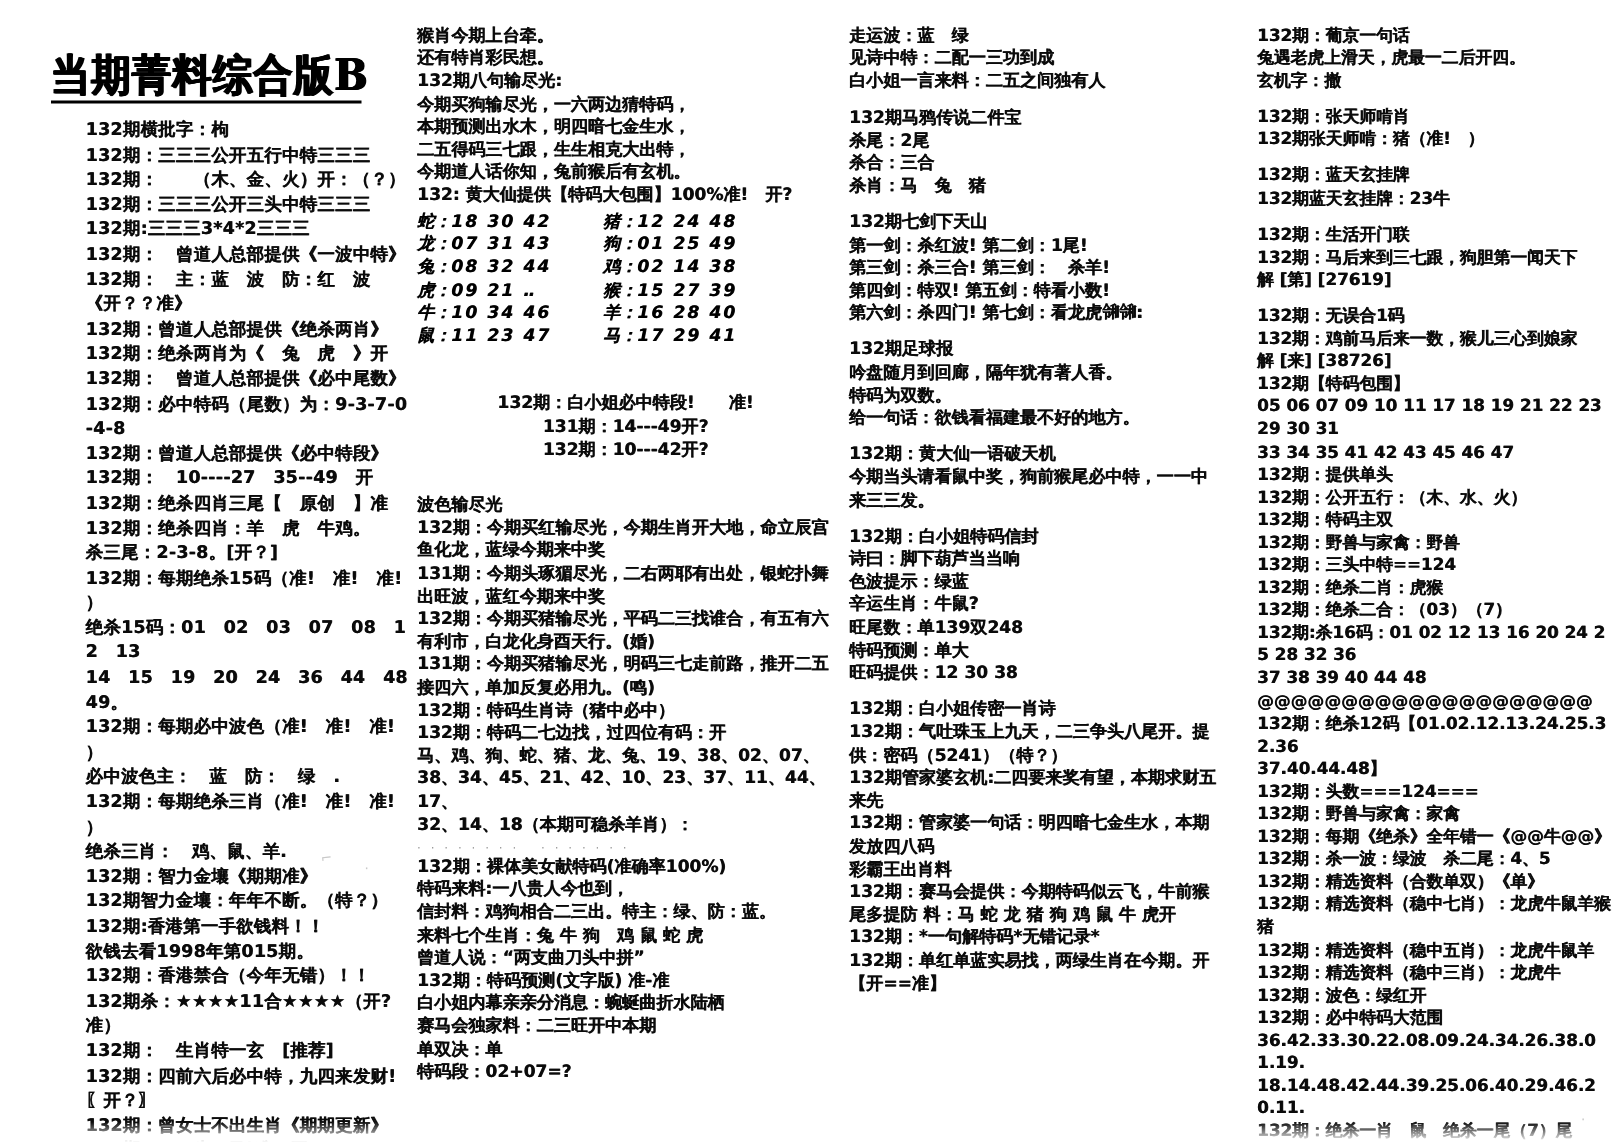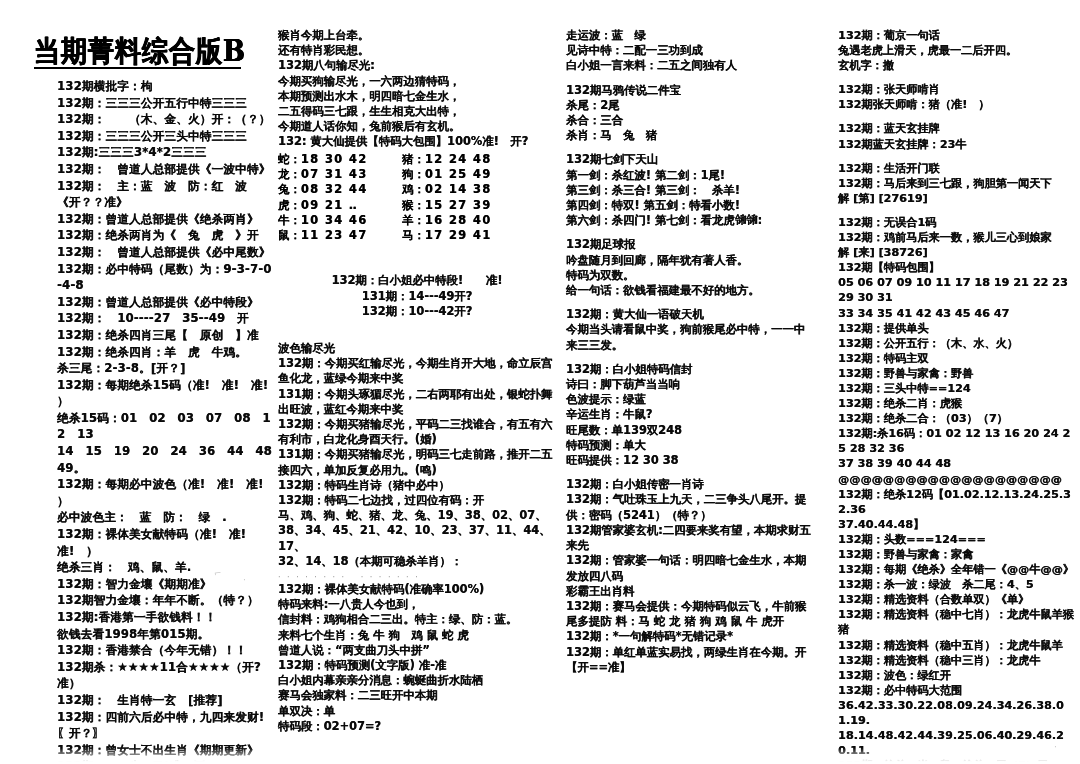--- a/index.html
+++ b/index.html
@@ -49,21 +49,21 @@
     left: 0;
     top: 33px;
     width: 207px;
     height: 2px;
     background: #000;
   }
 
   
   .col {
     position: absolute;
-    top: 28px;
+    top: 16px;
     box-sizing: border-box;
   }
   #col-1 { left: 34px;  width: 238px; top: 78px; }
   #col-2 { left: 278px; width: 278px; }
   #col-3 { left: 566px; width: 262px; }
   #col-4 { left: 838px; width: 236px; }
 
   .ln {
     font-family: "DejaVu Sans", "Liberation Sans", sans-serif;
     font-weight: 700;
@@ -81,20 +81,21 @@
   .ln.c3 { line-height: 15.2px; }
   .ln.c4 { line-height: 15.1px; font-size: 11.2px; }
 
   
   .zodiac-grid {
     display: grid;
     grid-template-columns: 118px 1fr;
     column-gap: 6px;
     row-gap: 0px;
     margin-top: 2px;
+    font-style: italic;
   }
   .zodiac-cell {
     font-family: "DejaVu Sans", "Liberation Sans", sans-serif;
     font-weight: 700;
     font-size: 11.4px;
     line-height: 15.3px;
     white-space: nowrap;
     text-shadow: 0.35px 0 0 rgba(0,0,0,0.85);
   }
   .zodiac-cell .nums { letter-spacing: 1.4px; }
@@ -152,21 +153,21 @@
         <div class="ln c1">132期：曾道人总部提供《必中特段》</div>
         <div class="ln c1">132期：　10----27　35--49　开</div>
         <div class="ln c1">132期：绝杀四肖三尾【　原创　】准</div>
         <div class="ln c1">132期：绝杀四肖：羊　虎　牛鸡。</div>
         <div class="ln c1">杀三尾：2-3-8。[开？]</div>
         <div class="ln c1">132期：每期绝杀15码（准!　准!　准!　）</div>
         <div class="ln c1">绝杀15码：01　02　03　07　08　12　13</div>
         <div class="ln c1">14　15　19　20　24　36　44　48　49。</div>
         <div class="ln c1">132期：每期必中波色（准!　准!　准!　）</div>
         <div class="ln c1">必中波色主：　蓝　防：　绿　.</div>
-        <div class="ln c1">132期：裸体美女献特码（准!　准!　准!　）</div>
+        <div class="ln c1">132期：每期绝杀三肖（准!　准!　准!　）</div>
         <div class="ln c1">绝杀三肖：　鸡、鼠、羊.</div>
         <div class="ln c1">132期：智力金壤《期期准》</div>
         <div class="ln c1">132期智力金壤：年年不断。（特？）</div>
         <div class="ln c1">132期:香港第一手欲钱料！！</div>
         <div class="ln c1">欲钱去看1998年第015期。</div>
         <div class="ln c1">132期：香港禁合（今年无错）！！</div>
         <div class="ln c1">132期杀：★★★★11合★★★★（开?准）</div>
         <div class="ln c1">132期：　生肖特一玄　[推荐]</div>
         <div class="ln c1">132期：四前六后必中特，九四来发财!　〖开？〗</div>
         <div class="ln c1">132期：曾女士不出生肖《期期更新》</div>

